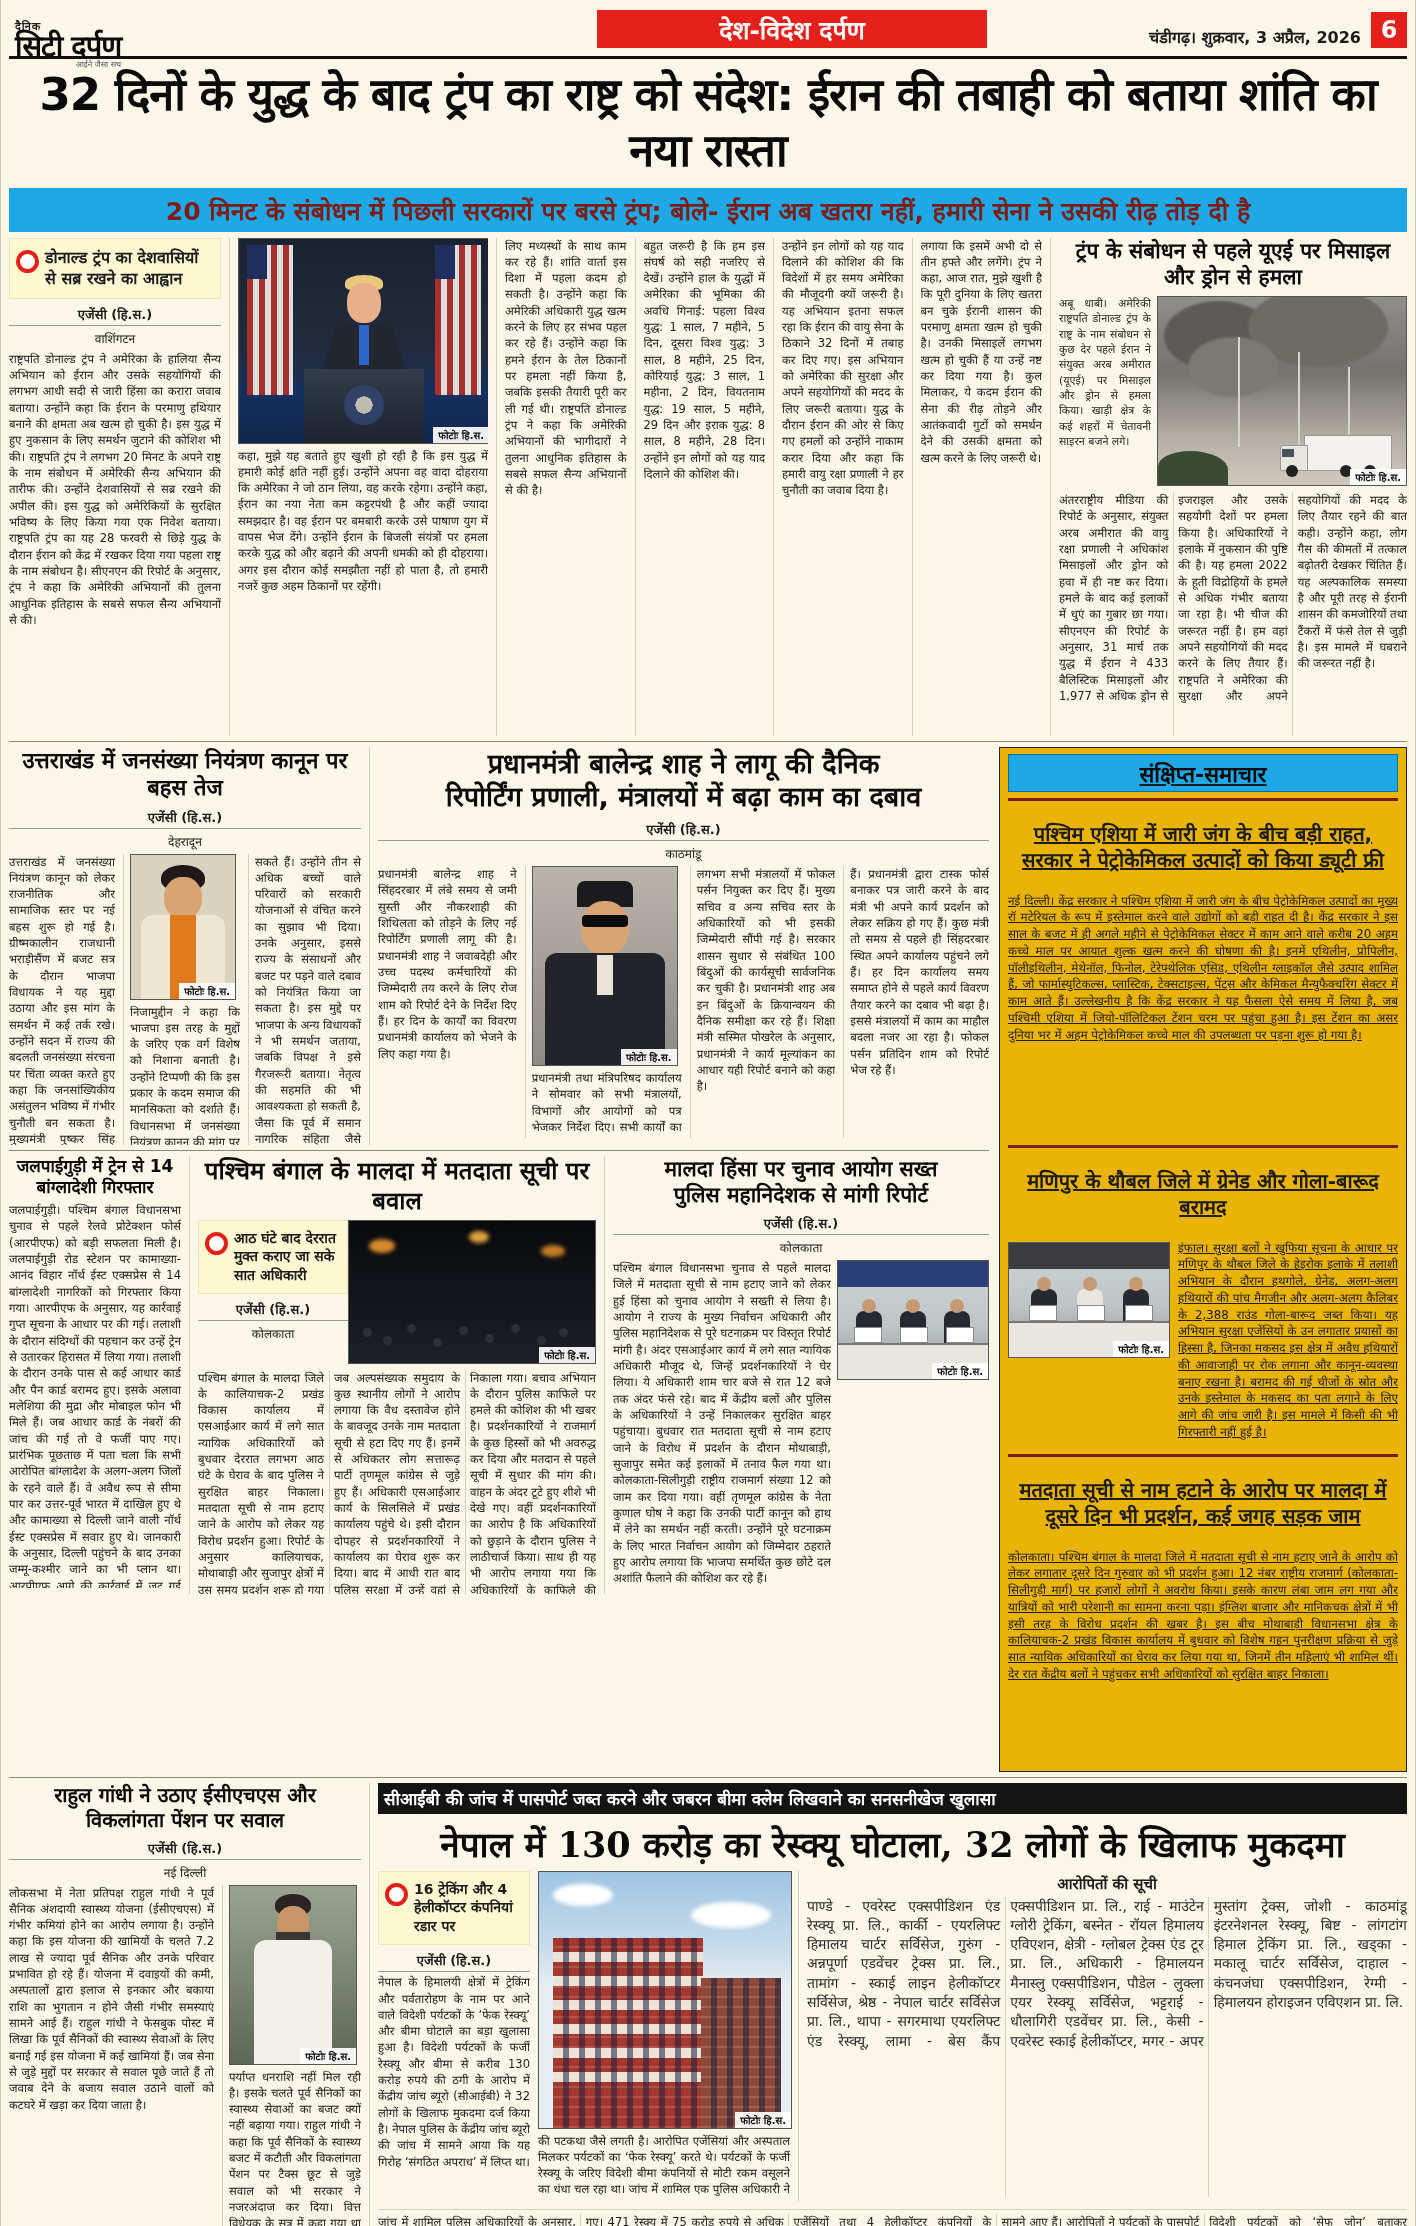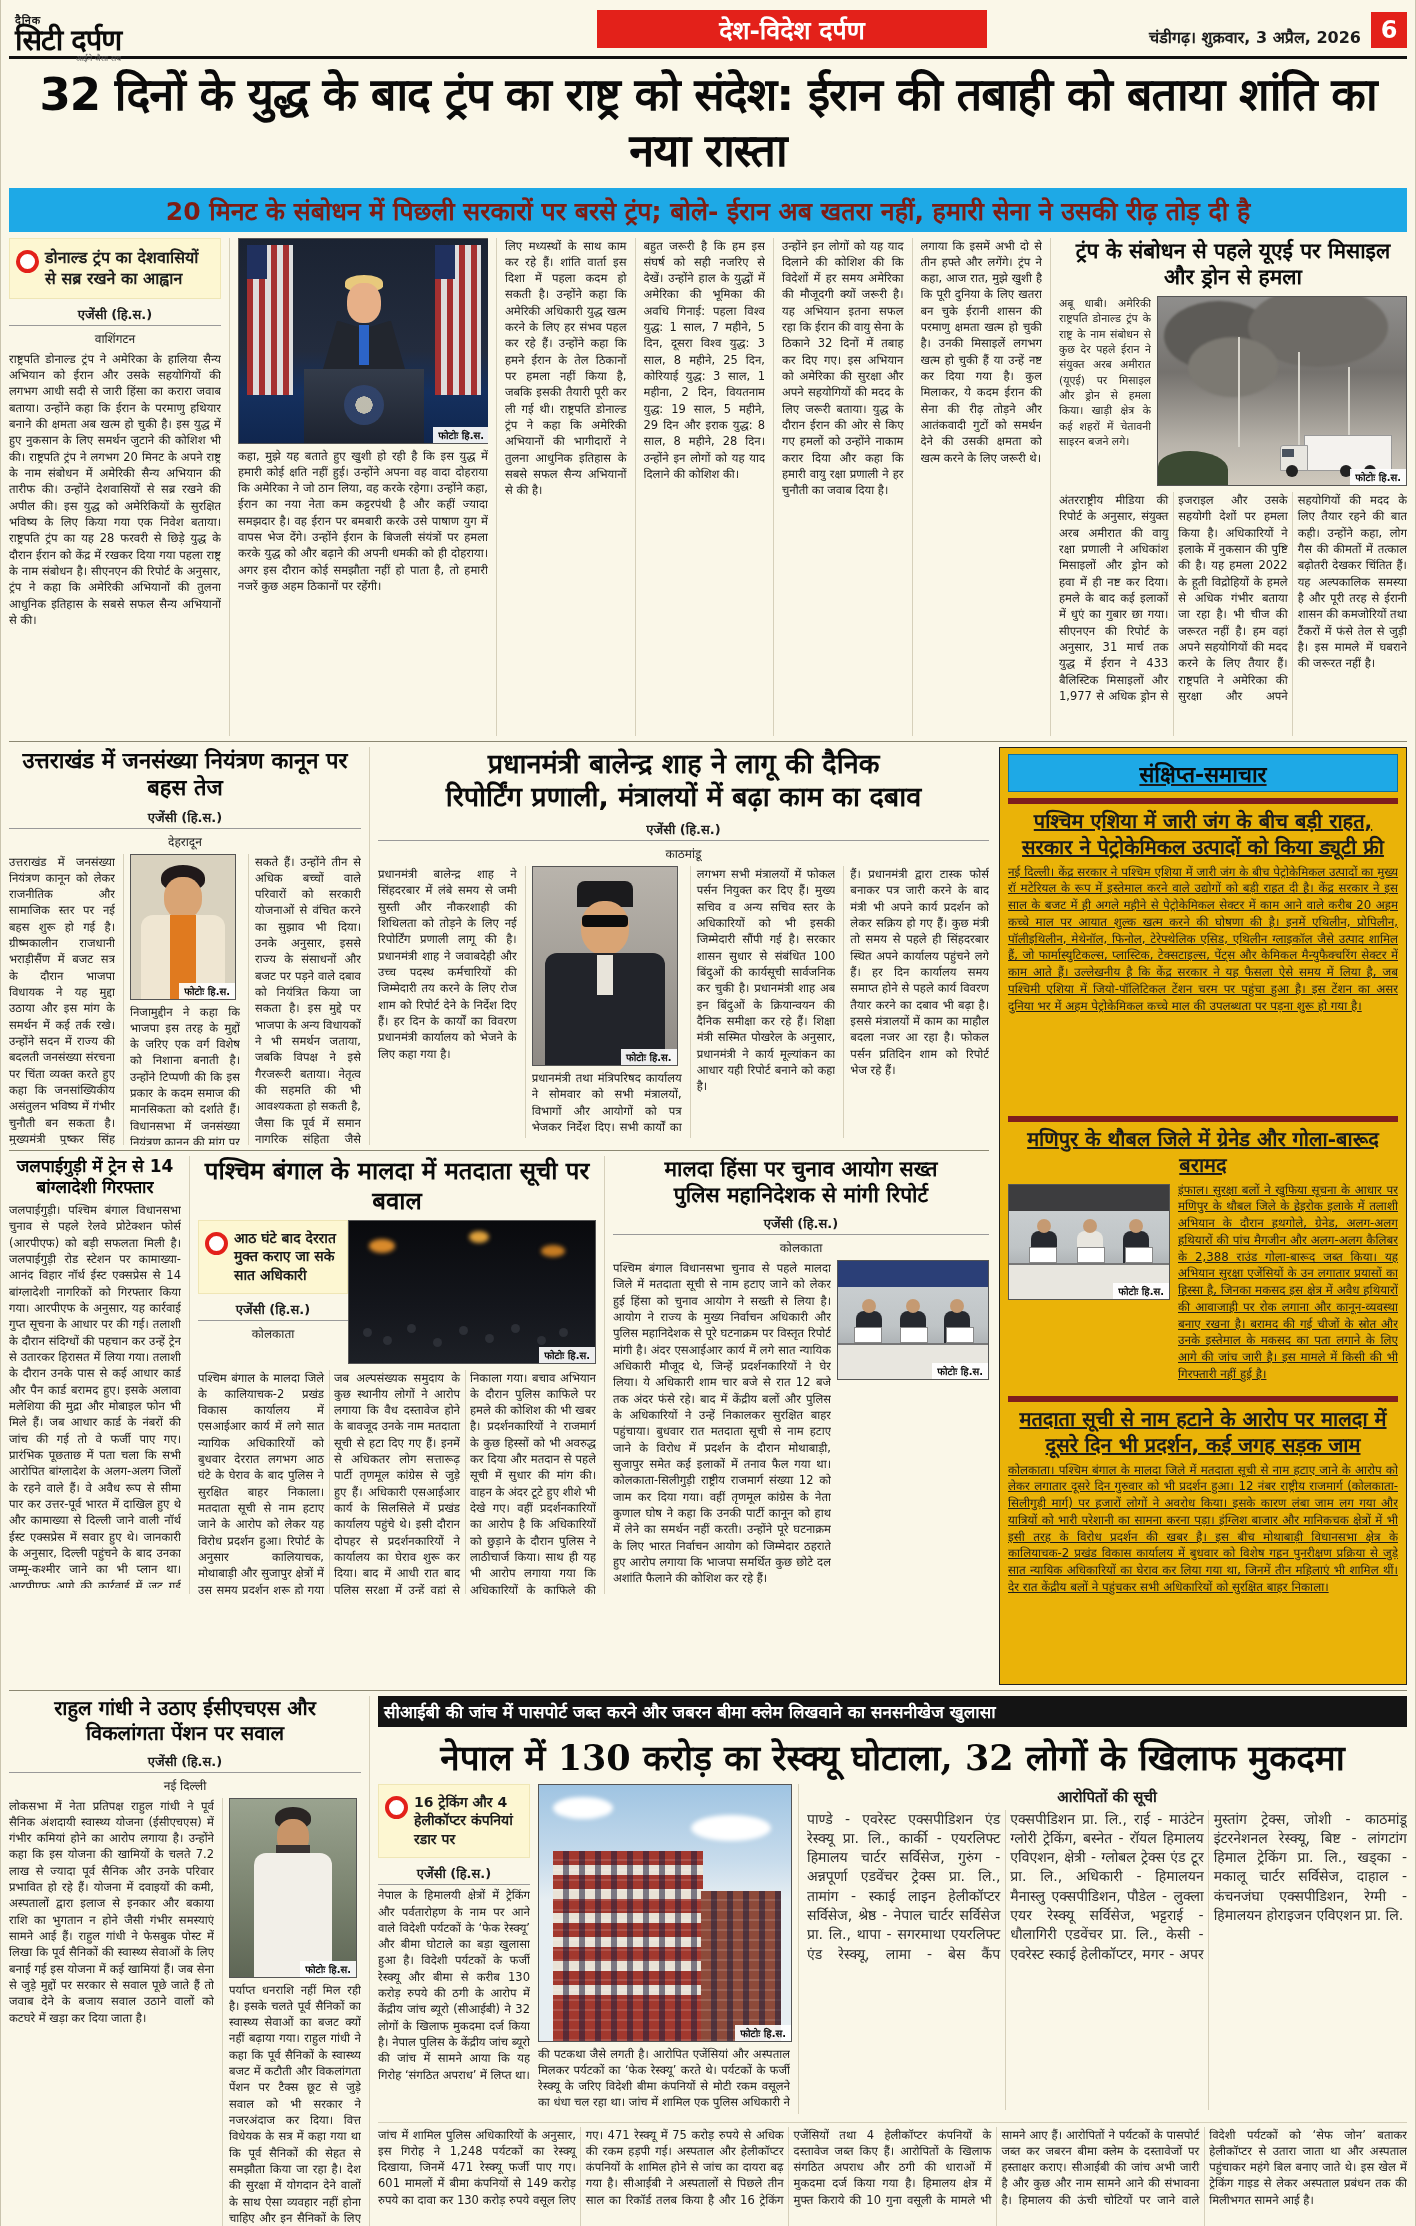--- a/index.html
+++ b/index.html
@@ -1,21 +1,21 @@
 <!DOCTYPE html>
 <html lang="hi"><head>
 <meta charset="utf-8">
 <style>
   html,body{margin:0;padding:0;background:#e8e4d4;}
   .paper{position:relative;width:1416px;height:2226px;margin:0 auto;background:#faf7e8;
          font-family:"DejaVu Sans",sans-serif;color:#1c1c1c;overflow:hidden;
          border-left:1px solid #c9c4ae;border-right:1px solid #c9c4ae;box-sizing:border-box;padding:4px 8px;}
   
   .masthead{position:relative;height:52px;border-bottom:3px solid #111;}
-  .logo-block{position:absolute;left:6px;top:11px;line-height:1;}
+  .logo-block{position:absolute;left:6px;top:17px;line-height:1;}
   .logo-dainik{font-size:11px;font-weight:bold;letter-spacing:1px;}
   .logo-main{font-size:29px;font-weight:bold;letter-spacing:-1px;color:#0b0b0b;}
   .logo-tag{font-size:8px;color:#555;text-align:right;}
   .section-banner{position:absolute;left:588px;top:6px;width:390px;height:38px;background:#e3211a;
                   color:#fff;font-weight:bold;font-size:25px;display:flex;align-items:center;justify-content:center;}
   .date-block{position:absolute;right:46px;top:22px;font-size:16px;font-weight:bold;}
   .pagenum{position:absolute;right:0;top:8px;width:36px;height:36px;background:#e3211a;color:#fff;
            font-size:24px;font-weight:bold;display:flex;align-items:center;justify-content:center;}
   
   .lead-headline{font-size:45px;font-weight:bold;text-align:center;line-height:1.25;padding:8px 4px 6px;
@@ -34,21 +34,21 @@
   .dateline{text-align:center;font-size:12px;padding:2px 0 4px;}
   .photo{position:relative;background:#888;overflow:hidden;border:1px solid #555;}
   .caption{position:absolute;right:0;bottom:0;background:rgba(255,255,255,.92);color:#111;
            font-size:10px;font-weight:bold;padding:1px 5px;}
   .h2{font-weight:bold;text-align:center;line-height:1.25;color:#0b0b0b;}
   .divider{border-top:1px solid #8c8872;margin:5px 0;}
   .multicol{column-gap:10px;column-rule:1px solid #d6d0ba;overflow:hidden;}
   .rail{width:408px;flex:none;border:1.5px solid #222;background:#eab308;padding:6px 8px;box-sizing:border-box;text-decoration:underline;}
   .rail-title{background:#1ea9e6;border:1px solid #0d6fa0;color:#0b0b0b;font-size:22px;font-weight:bold;
               text-align:center;padding:3px 0;margin-bottom:6px;}
-  .brief-h{font-size:20px;font-weight:bold;text-align:center;line-height:1.3;padding:4px 0;border-top:6px solid #7f1d1d;}
+  .brief-h{font-size:20px;font-weight:bold;text-align:center;line-height:1.3;padding:20px 0;border-top:3px solid #7f1d1d;}
   .brief-h:first-of-type{border-top:none;}
   .strap{background:#141414;color:#fff;font-size:17px;font-weight:bold;text-align:left;padding:4px 6px;}
   .scam-headline{font-family:"DejaVu Serif","DejaVu Sans",serif;font-size:35px;font-weight:bold;text-align:center;
                  padding:6px 0 4px;color:#0a0a0a;}
   .list-title{font-size:15px;font-weight:bold;text-align:center;padding:2px 0 4px;}
   .fineprint{font-size:14px;line-height:1.38;text-align:justify;color:#2a2a2a;}
   
   .ph-trump{background:linear-gradient(180deg,#1b2332 0%,#232c3e 55%,#15305e 75%,#10264e 100%);}
   .flag{position:absolute;top:6px;width:46px;height:150px;background:repeating-linear-gradient(90deg,#a63030 0 6px,#ddd 6px 12px);}
   .flag .union{position:absolute;top:0;left:0;width:20px;height:34px;background:#20305e;}

